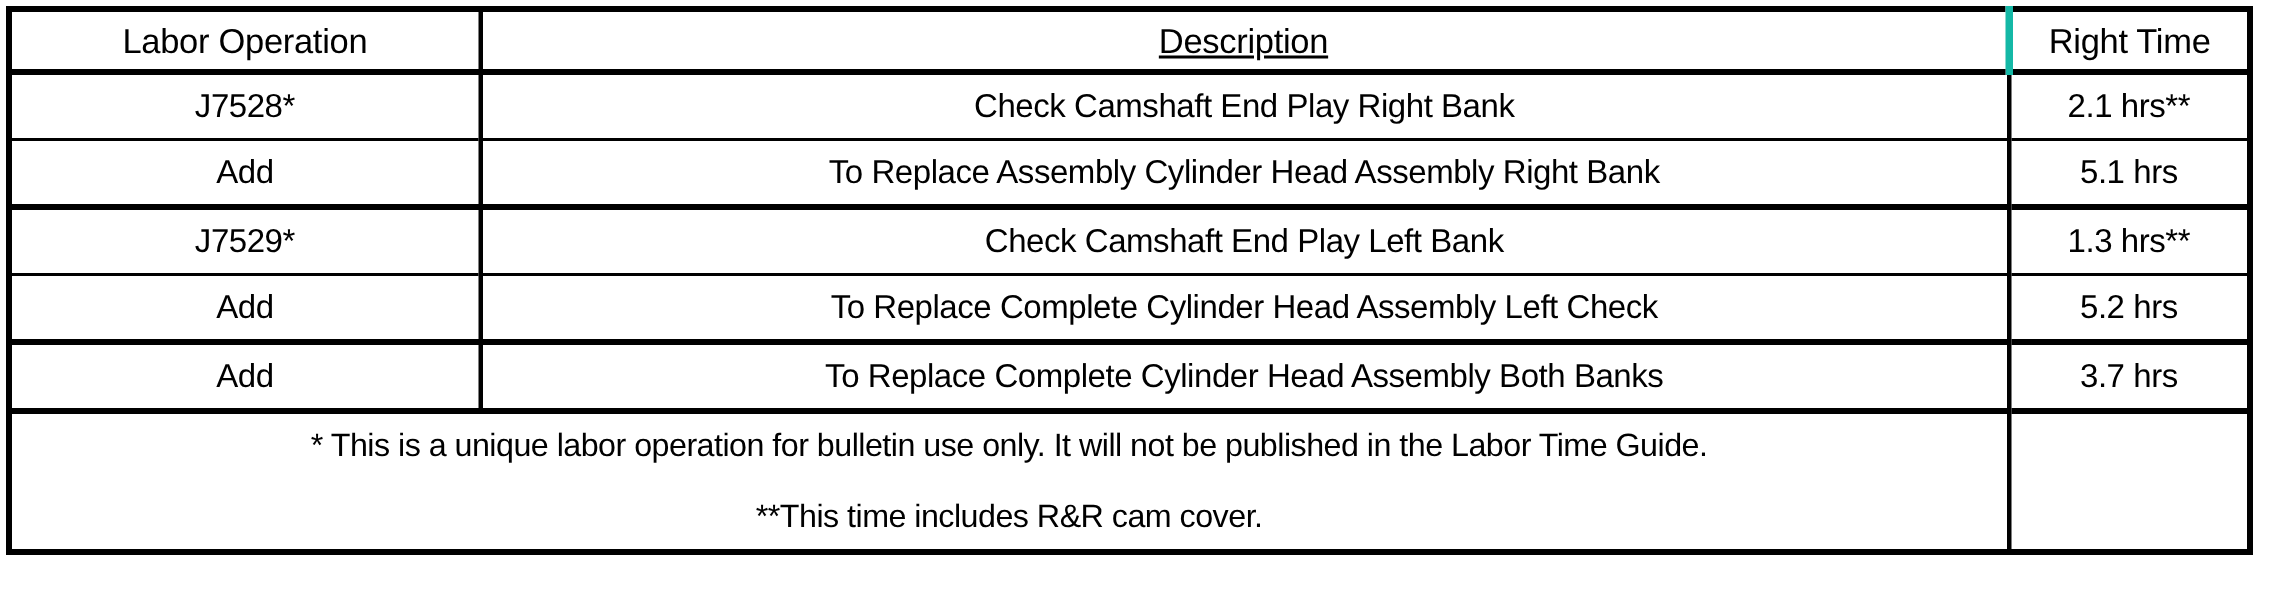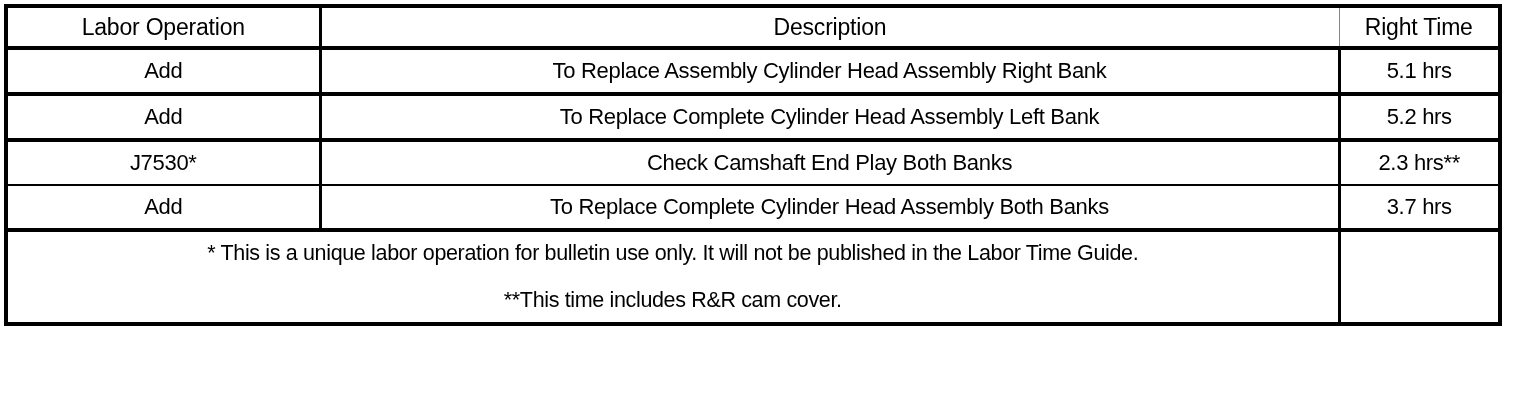--- a/index.html
+++ b/index.html
@@ -48,21 +48,21 @@
 
   
   .hdr-cell {
     height: 38px;
     font-size: 23px;
     font-weight: bold;
     letter-spacing: -0.2px;
     border-bottom: 4px solid #000;
   }
   .hdr-op   { border-right: 3px solid #000; }
-  .hdr-desc { border-right: 1px solid #14b8a6; }
+  .hdr-desc { border-right: 5px solid #14b8a6; text-decoration: underline; }
 
   
   .data-cell {
     height: 42px;
     font-size: 22px;
     letter-spacing: -0.3px;
   }
   .cell-op   { border-right: 3px solid #000; }
   .cell-desc { border-right: 3px solid #000; }
 
@@ -99,39 +99,44 @@
     <thead>
       <tr>
         <th class="hdr-cell hdr-op">Labor Operation</th>
         <th class="hdr-cell hdr-desc">Description</th>
         <th class="hdr-cell hdr-time">Right Time</th>
       </tr>
     </thead>
 
     <tbody>
 
+      <tr class="rule-thin">
+        <td class="data-cell cell-op">J7528*</td>
+        <td class="data-cell cell-desc">Check Camshaft End Play Right Bank</td>
+        <td class="data-cell cell-time">2.1 hrs**</td>
+      </tr>
 
       <tr class="rule-thick">
         <td class="data-cell cell-op">Add</td>
         <td class="data-cell cell-desc">To Replace Assembly Cylinder Head Assembly Right Bank</td>
         <td class="data-cell cell-time">5.1 hrs</td>
       </tr>
 
+      <tr class="rule-thin">
+        <td class="data-cell cell-op">J7529*</td>
+        <td class="data-cell cell-desc">Check Camshaft End Play Left Bank</td>
+        <td class="data-cell cell-time">1.3 hrs**</td>
+      </tr>
 
       <tr class="rule-thick">
         <td class="data-cell cell-op">Add</td>
-        <td class="data-cell cell-desc">To Replace Complete Cylinder Head Assembly Left Bank</td>
+        <td class="data-cell cell-desc">To Replace Complete Cylinder Head Assembly Left Check</td>
         <td class="data-cell cell-time">5.2 hrs</td>
       </tr>
 
-      <tr class="rule-thin">
-        <td class="data-cell cell-op">J7530*</td>
-        <td class="data-cell cell-desc">Check Camshaft End Play Both Banks</td>
-        <td class="data-cell cell-time">2.3 hrs**</td>
-      </tr>
 
       <tr class="rule-thick">
         <td class="data-cell cell-op">Add</td>
         <td class="data-cell cell-desc">To Replace Complete Cylinder Head Assembly Both Banks</td>
         <td class="data-cell cell-time">3.7 hrs</td>
       </tr>
 
       <tr>
         <td class="foot-cell" colspan="2">
           <div class="foot-line-1">* This is a unique labor operation for bulletin use only. It will not be published in the Labor Time Guide.</div>

